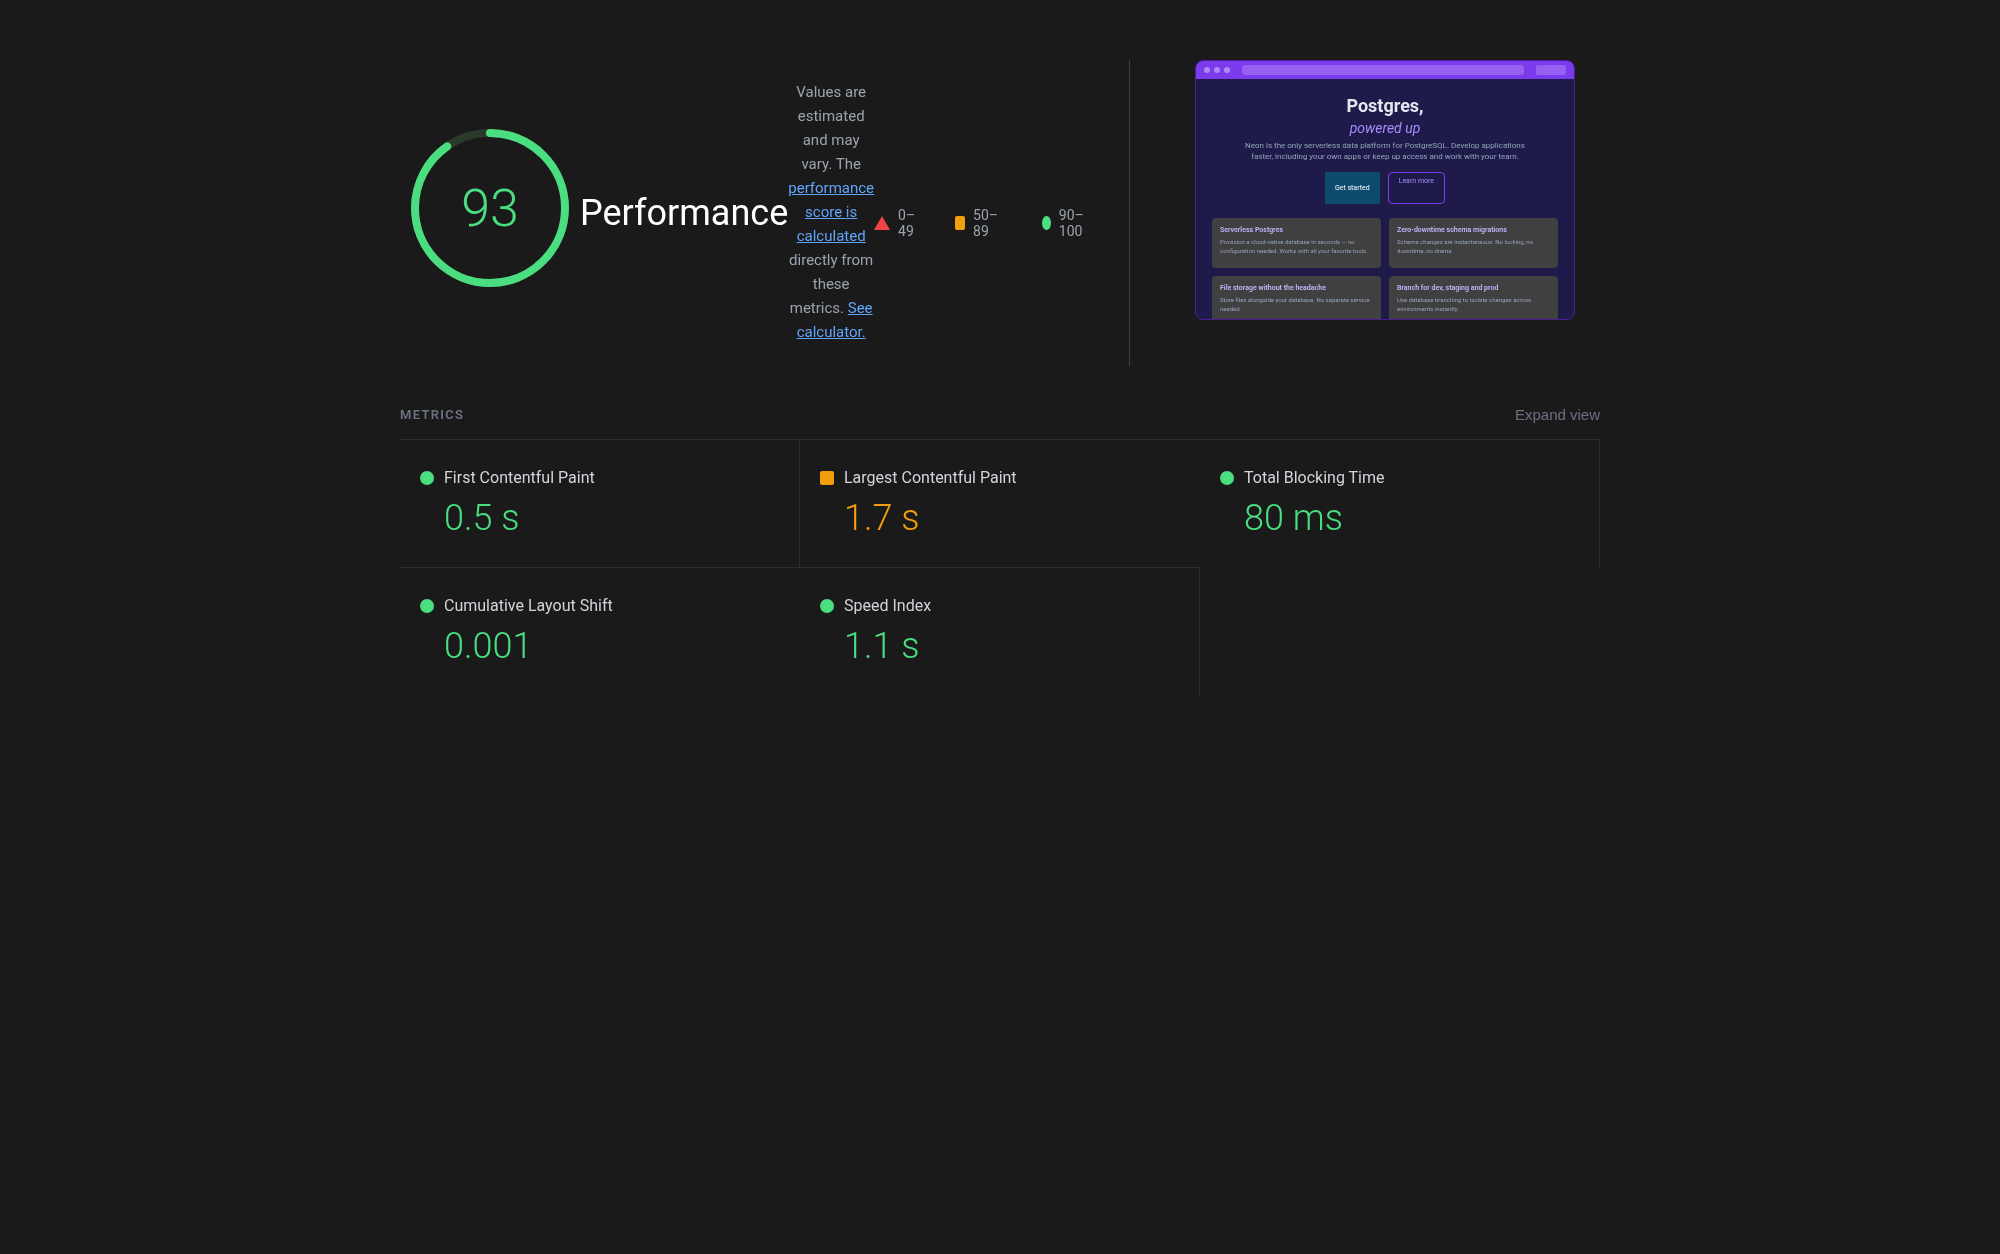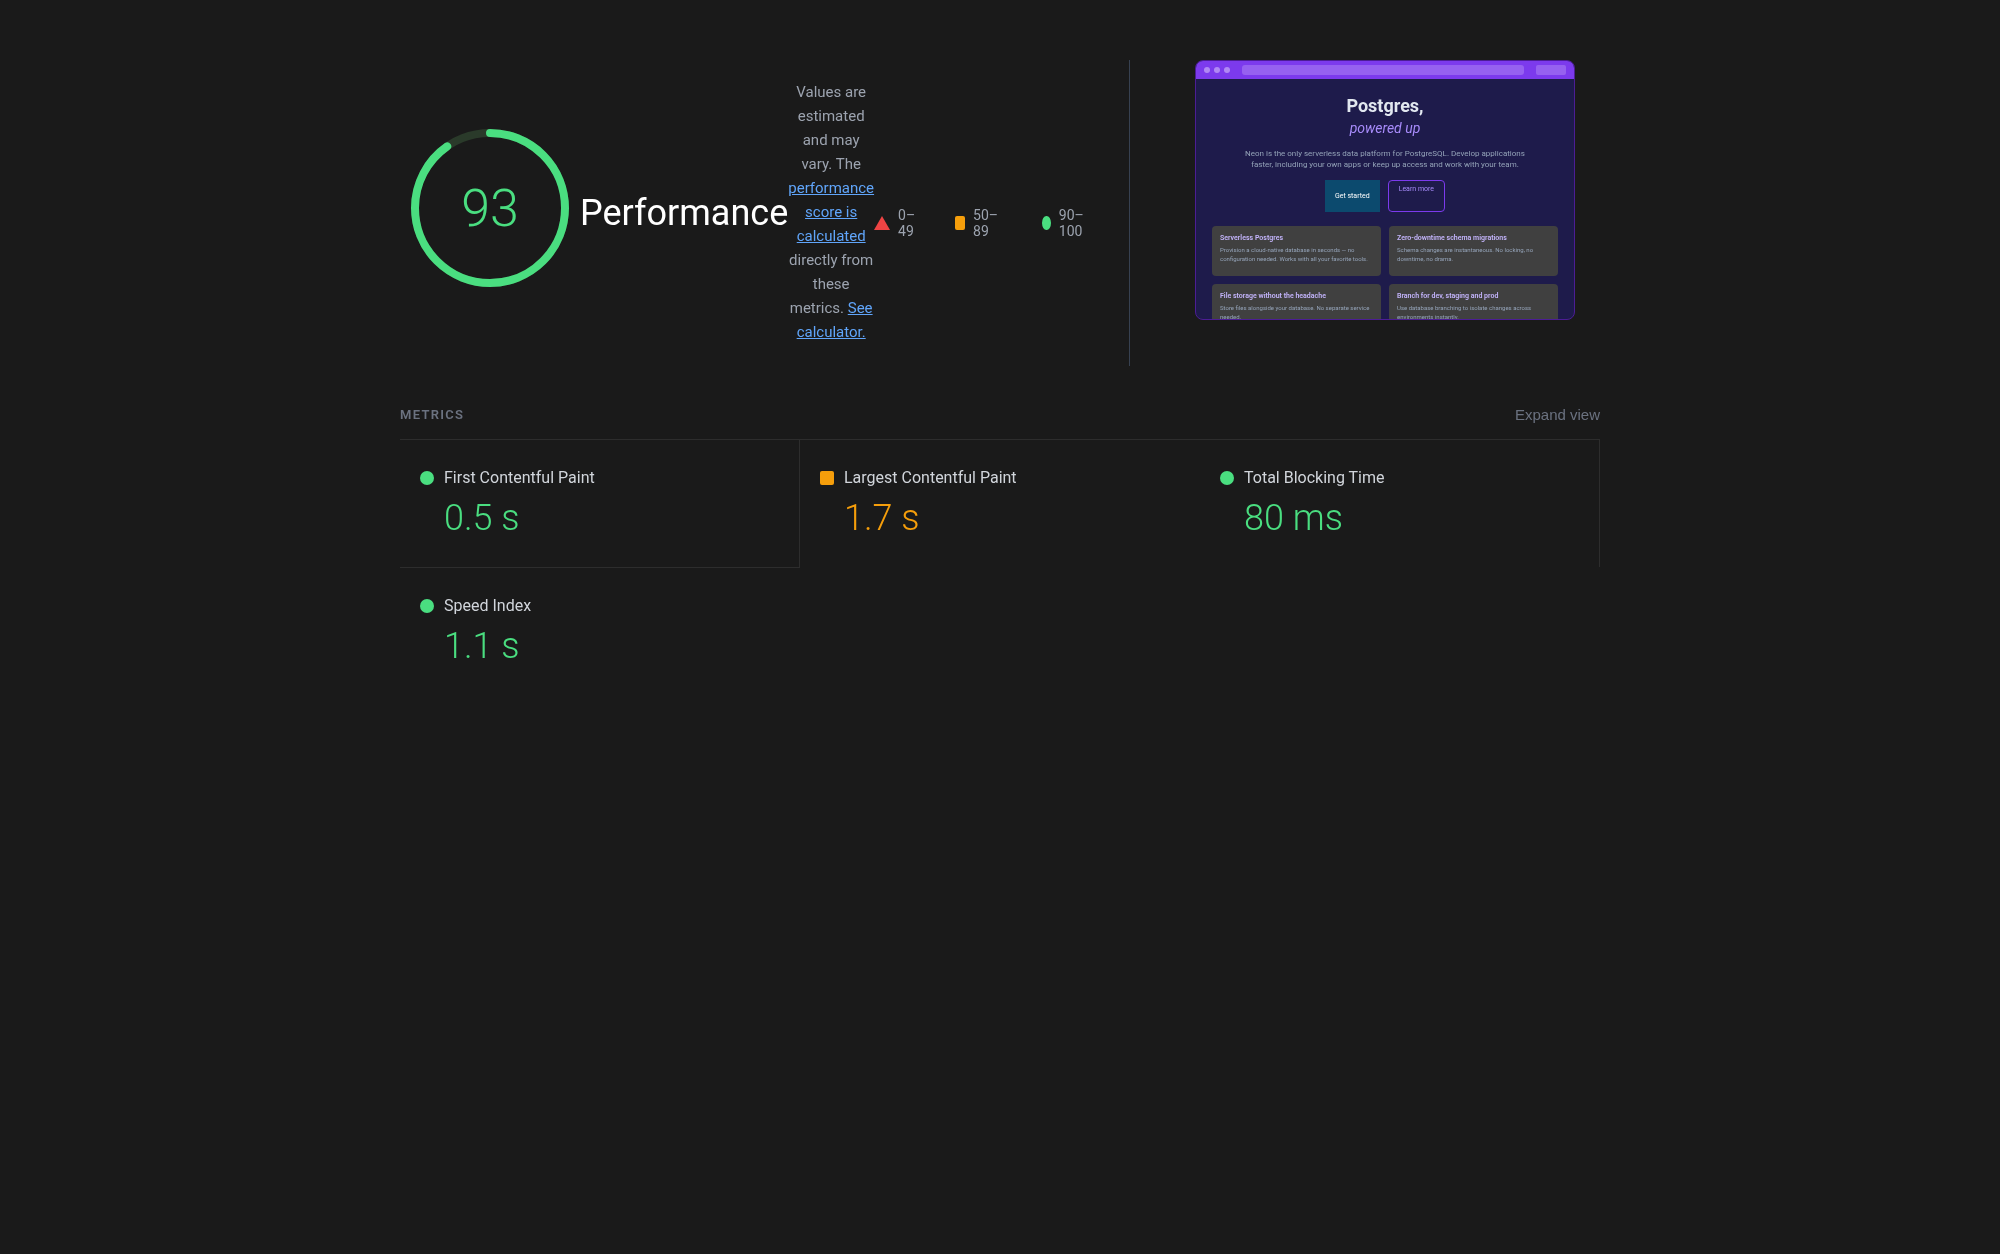--- a/index.html
+++ b/index.html
@@ -182,21 +182,21 @@
       color: #e2e8f0;
       text-align: center;
       margin-bottom: 4px;
     }
 
     .site-hero-subtitle {
       font-size: 14px;
       color: #a78bfa;
       font-style: italic;
       text-align: center;
-      margin-bottom: 12px;
+      margin-bottom: 4px;
     }
 
     .site-description {
       font-size: 8px;
       color: #94a3b8;
       text-align: center;
       line-height: 1.4;
       margin-bottom: 10px;
       max-width: 280px;
     }
@@ -447,20 +447,27 @@
       </div>
 
       <div class="metric-item">
         <div class="metric-header-row">
           <div class="metric-dot-green"></div>
           <span class="metric-name">Total Blocking Time</span>
         </div>
         <div class="metric-value-green">80 ms</div>
       </div>
 
+      <div class="metric-item">
+        <div class="metric-header-row">
+          <div class="metric-dot-green"></div>
+          <span class="metric-name">Cumulative Layout Shift</span>
+        </div>
+        <div class="metric-value-green">0.001</div>
+      </div>
 
       <div class="metric-item">
         <div class="metric-header-row">
           <div class="metric-dot-green"></div>
           <span class="metric-name">Speed Index</span>
         </div>
         <div class="metric-value-green">1.1 s</div>
       </div>
 
     </div>

